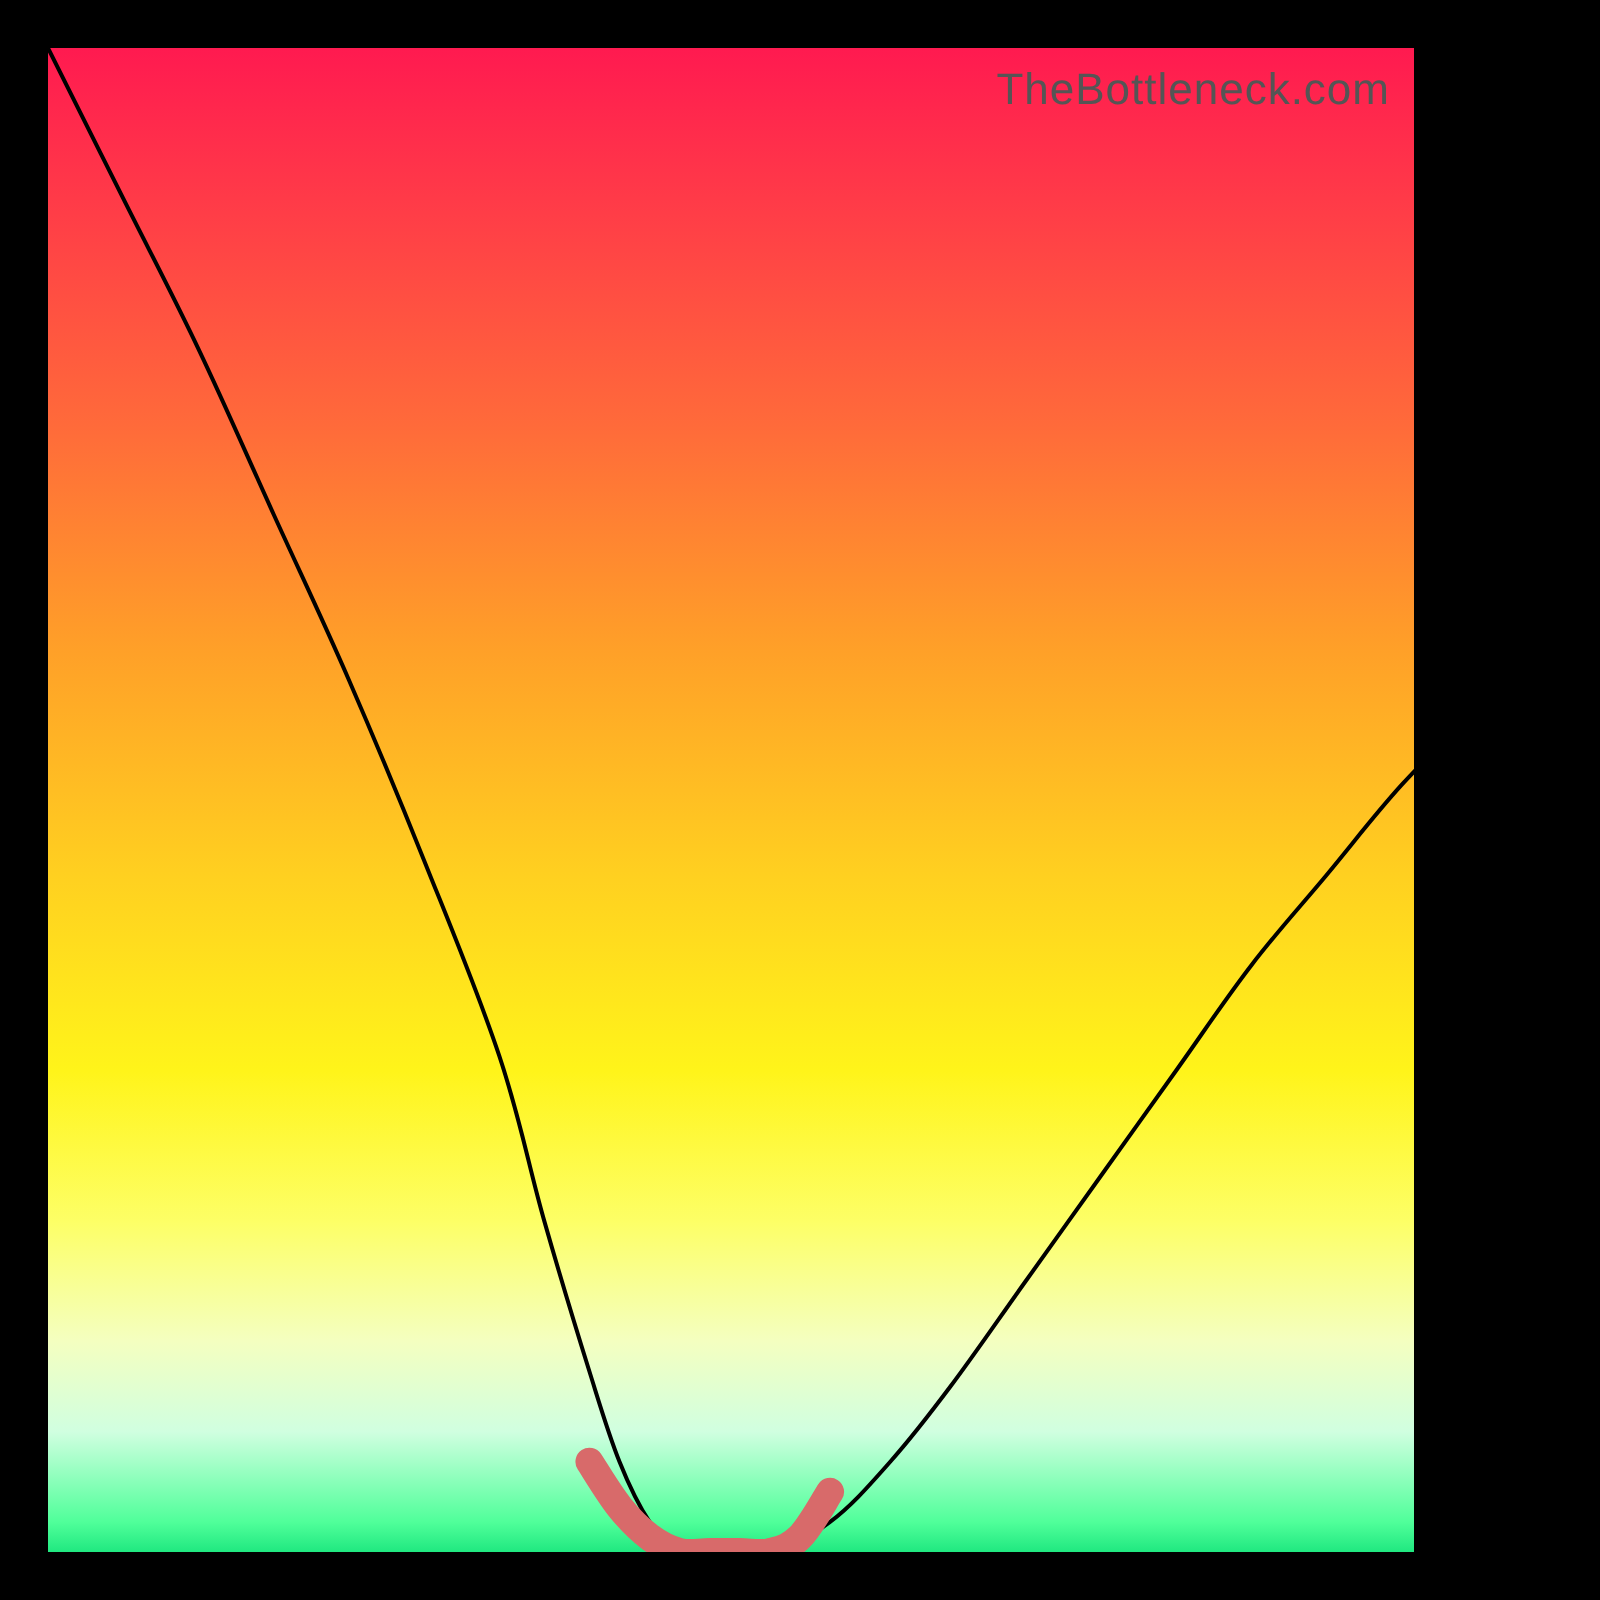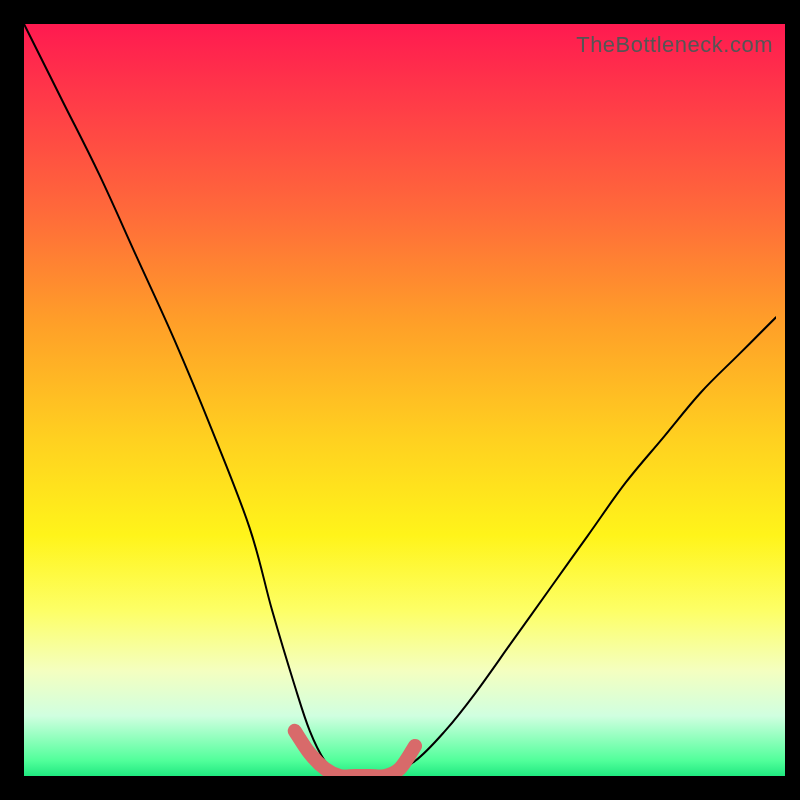--- a/index.html
+++ b/index.html
@@ -14,21 +14,21 @@
   .outer {
     width: 800px;
     height: 800px;
     background: #000;
     position: relative;
   }
   .plot-area {
     position: absolute;
     left: 24px;
     top: 24px;
-    width: 761px;
+    width: 683px;
     height: 752px;
     background: linear-gradient(to bottom,
       #ff1a50 0%,
       #ff3a48 10%,
       #ff6a3a 25%,
       #ffa028 40%,
       #ffd020 55%,
       #fff41a 68%,
       #fdff66 78%,
       #f4ffc0 86%,

